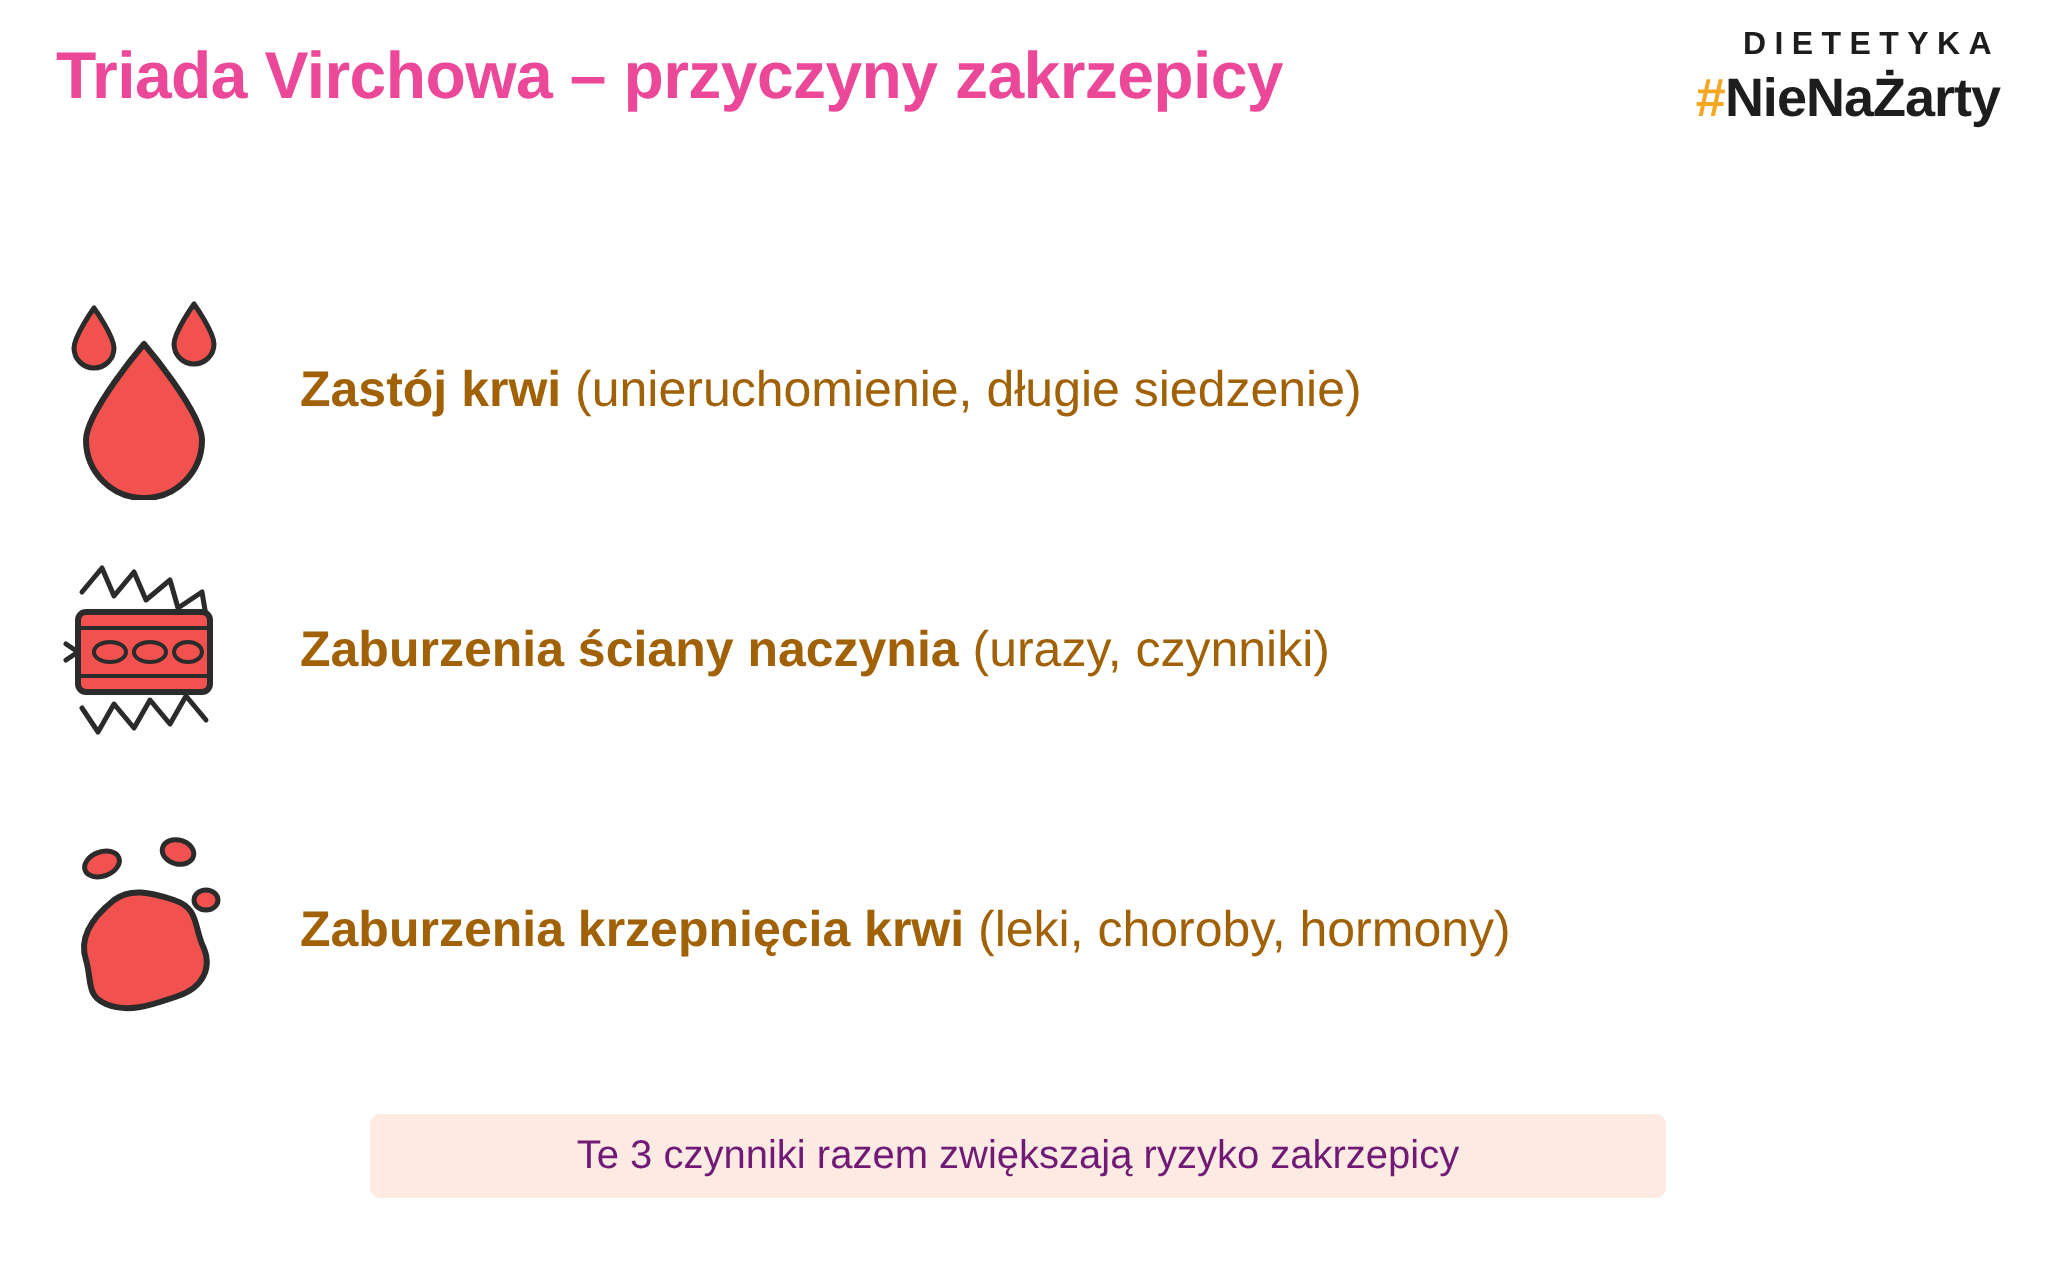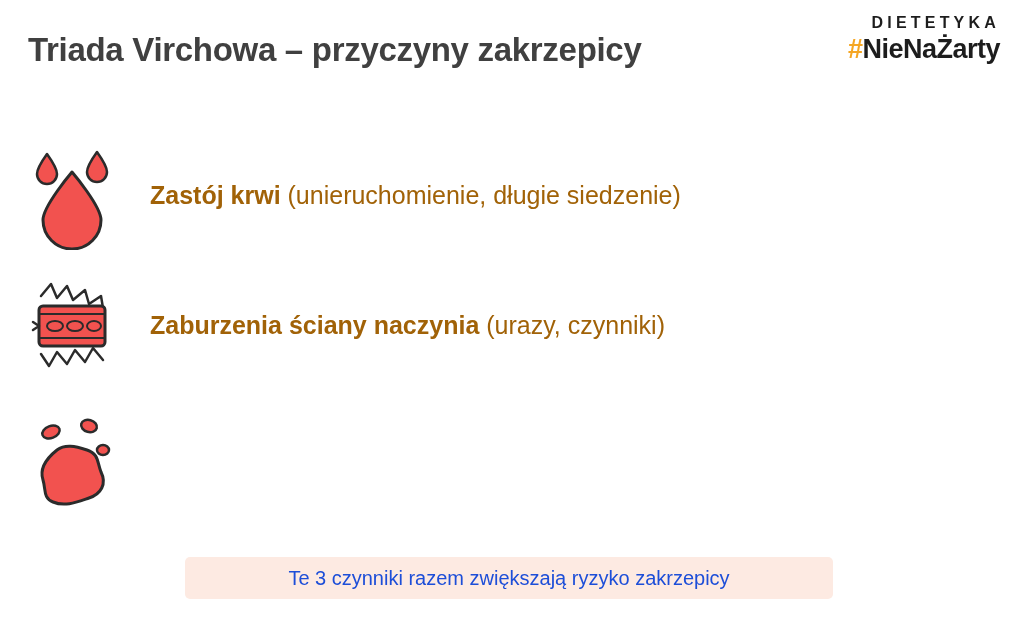--- a/index.html
+++ b/index.html
@@ -25,23 +25,22 @@
     height: 120px;
   }
   .title {
     position: absolute;
     left: 28px;
     top: 18px;
     width: 640px;
     font-size: 33px;
     line-height: 40px;
     font-weight: bold;
-    color: #404040;
+    color: #ec4899;
     letter-spacing: -0.3px;
-    margin-top: 12px;
   }
   .brand {
     position: absolute;
     right: 24px;
     top: 14px;
     width: 200px;
     text-align: right;
   }
   .brand-kicker {
     font-size: 16px;
@@ -101,21 +100,21 @@
     left: 185px;
     top: 557px;
     width: 648px;
     height: 42px;
     background: #FDEAE2;
     border-radius: 5px;
     display: flex;
     align-items: center;
     justify-content: center;
     font-size: 20px;
-    color: #1d4ed8;
+    color: #701a75;
   }
 </style>
 </head>
 <body>
 
 <div class="header">
   <div class="title">Triada Virchowa – przyczyny zakrzepicy</div>
 
   <div class="brand">
     <div class="brand-kicker">DIETETYKA</div>
@@ -168,17 +167,20 @@
     <svg width="120" height="110" viewBox="0 0 120 110">
 
       <ellipse cx="36" cy="22" rx="9" ry="6" transform="rotate(-20 36 22)" fill="#F2524F" stroke="#2b2b2b" stroke-width="2.5"></ellipse>
       <ellipse cx="74" cy="16" rx="8" ry="6" transform="rotate(15 74 16)" fill="#F2524F" stroke="#2b2b2b" stroke-width="2.5"></ellipse>
       <ellipse cx="88" cy="40" rx="6" ry="5" fill="#F2524F" stroke="#2b2b2b" stroke-width="2.5"></ellipse>
 
       <path d="M42 40 C32 48 24 58 28 70 C31 80 28 88 38 92 C50 97 62 92 74 88
                C86 84 92 74 86 62 C82 52 84 44 72 40 C60 36 50 34 42 40 Z" fill="#F2524F" stroke="#2b2b2b" stroke-width="3" stroke-linejoin="round"></path>
     </svg>
   </div>
+  <div class="text-cell">
+    <span class="lead">Zaburzenia krzepnięcia krwi</span><span class="tail"> (leki, choroby, hormony)</span>
+  </div>
 </div>
 
 <div class="note">
   <span>Te 3 czynniki razem zwiększają ryzyko zakrzepicy</span>
 </div>
 
 </body></html>

